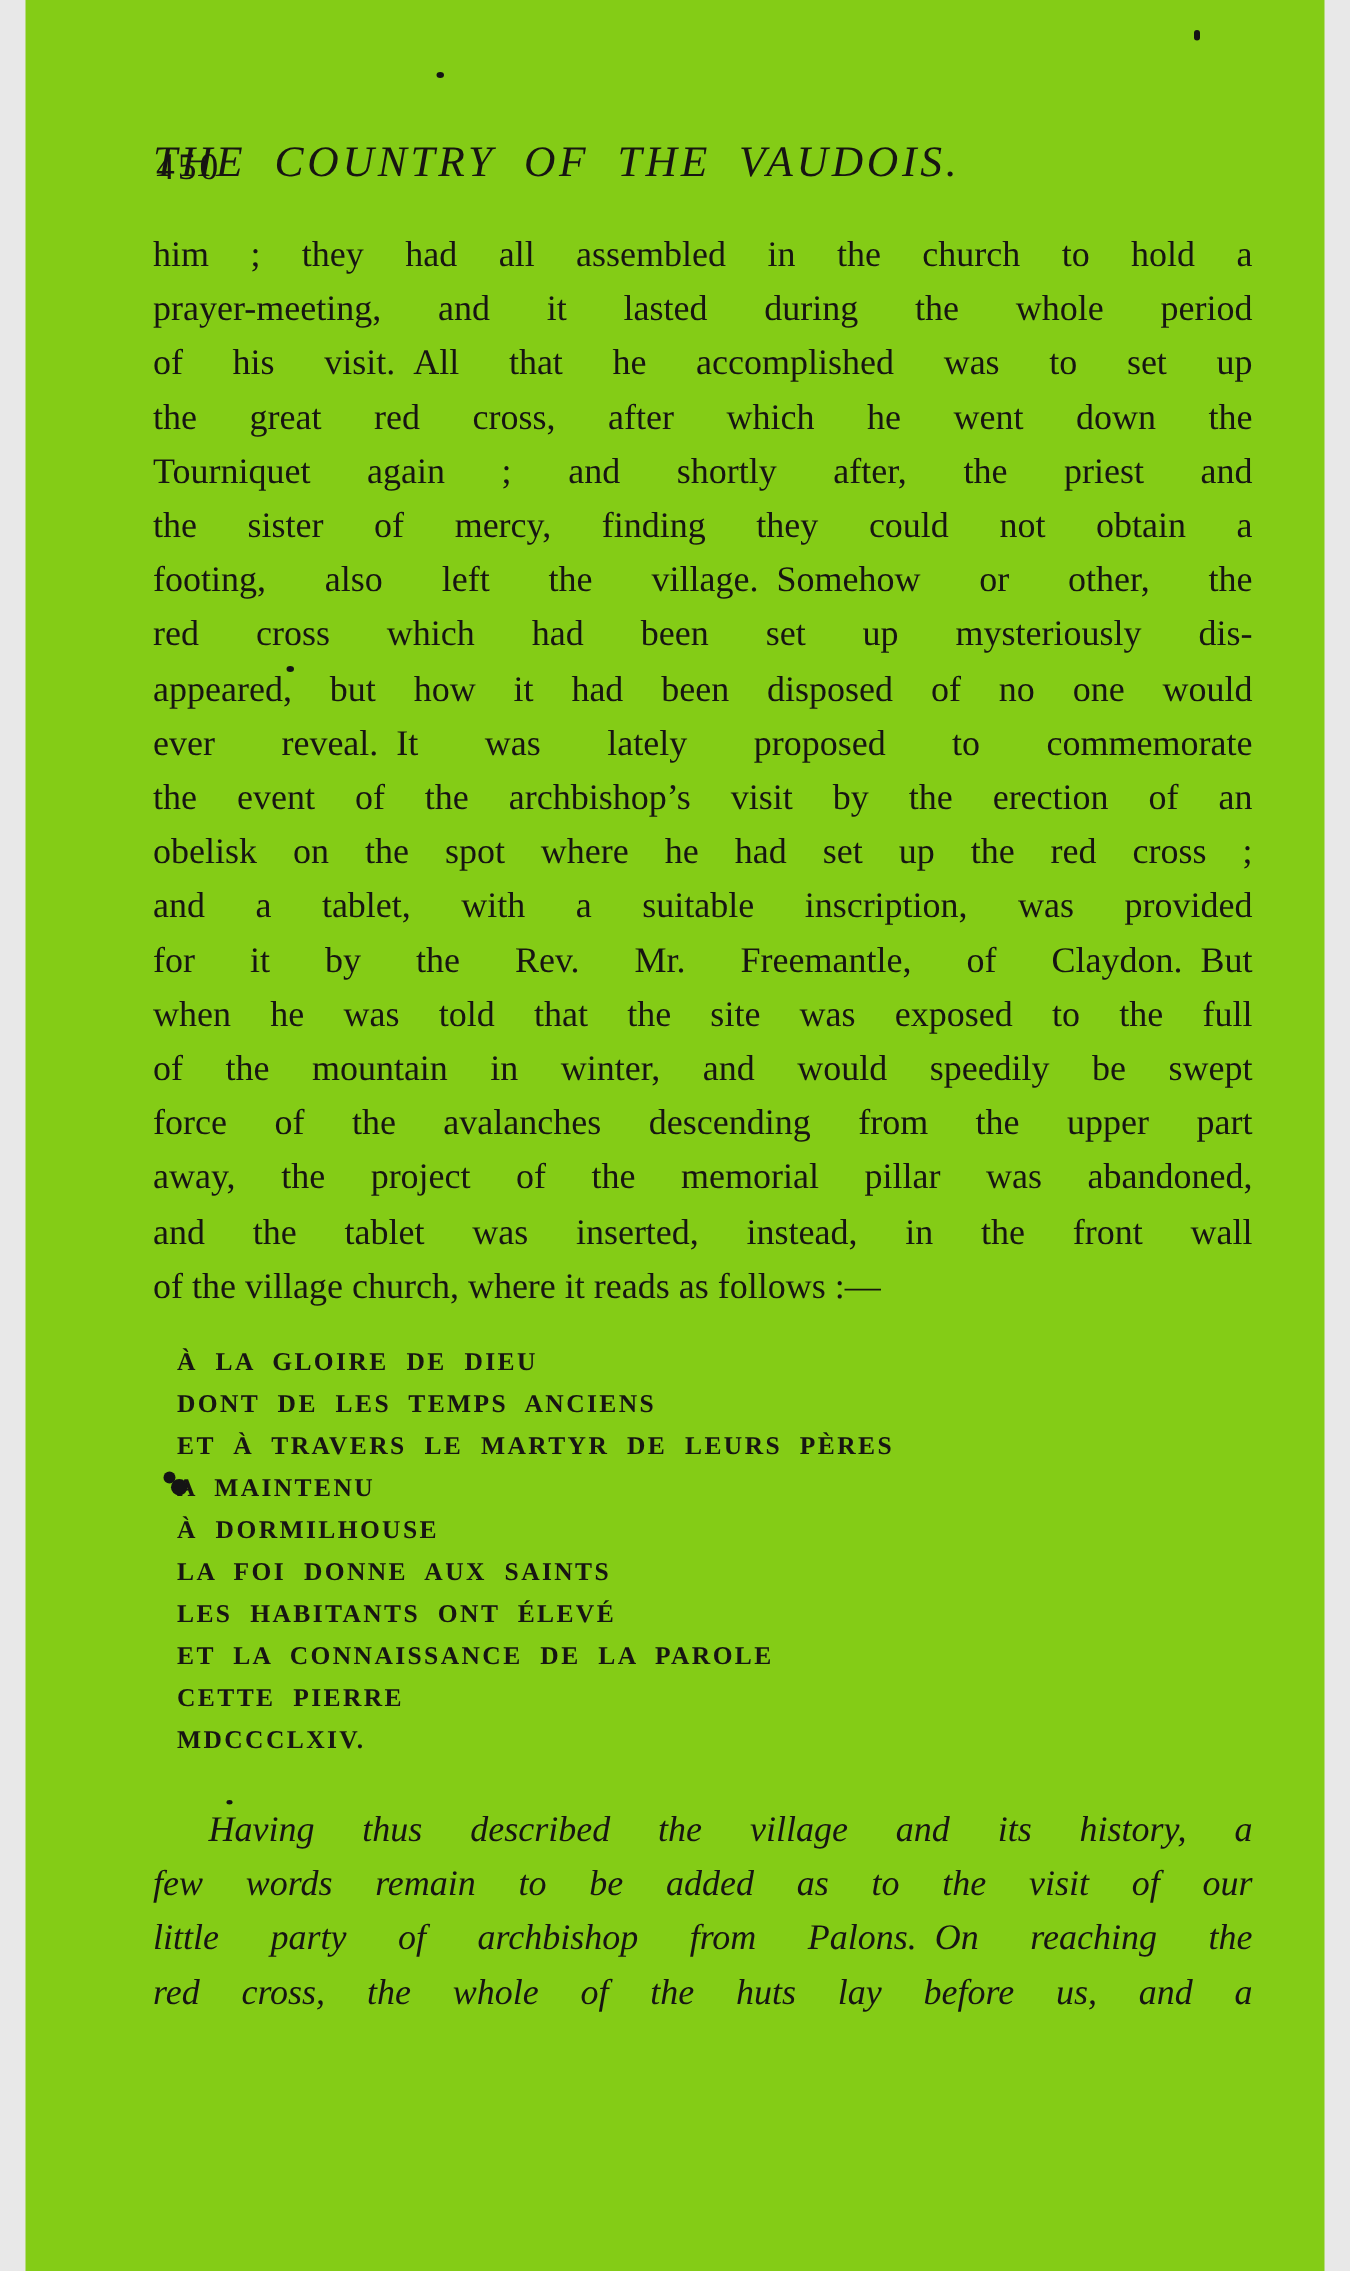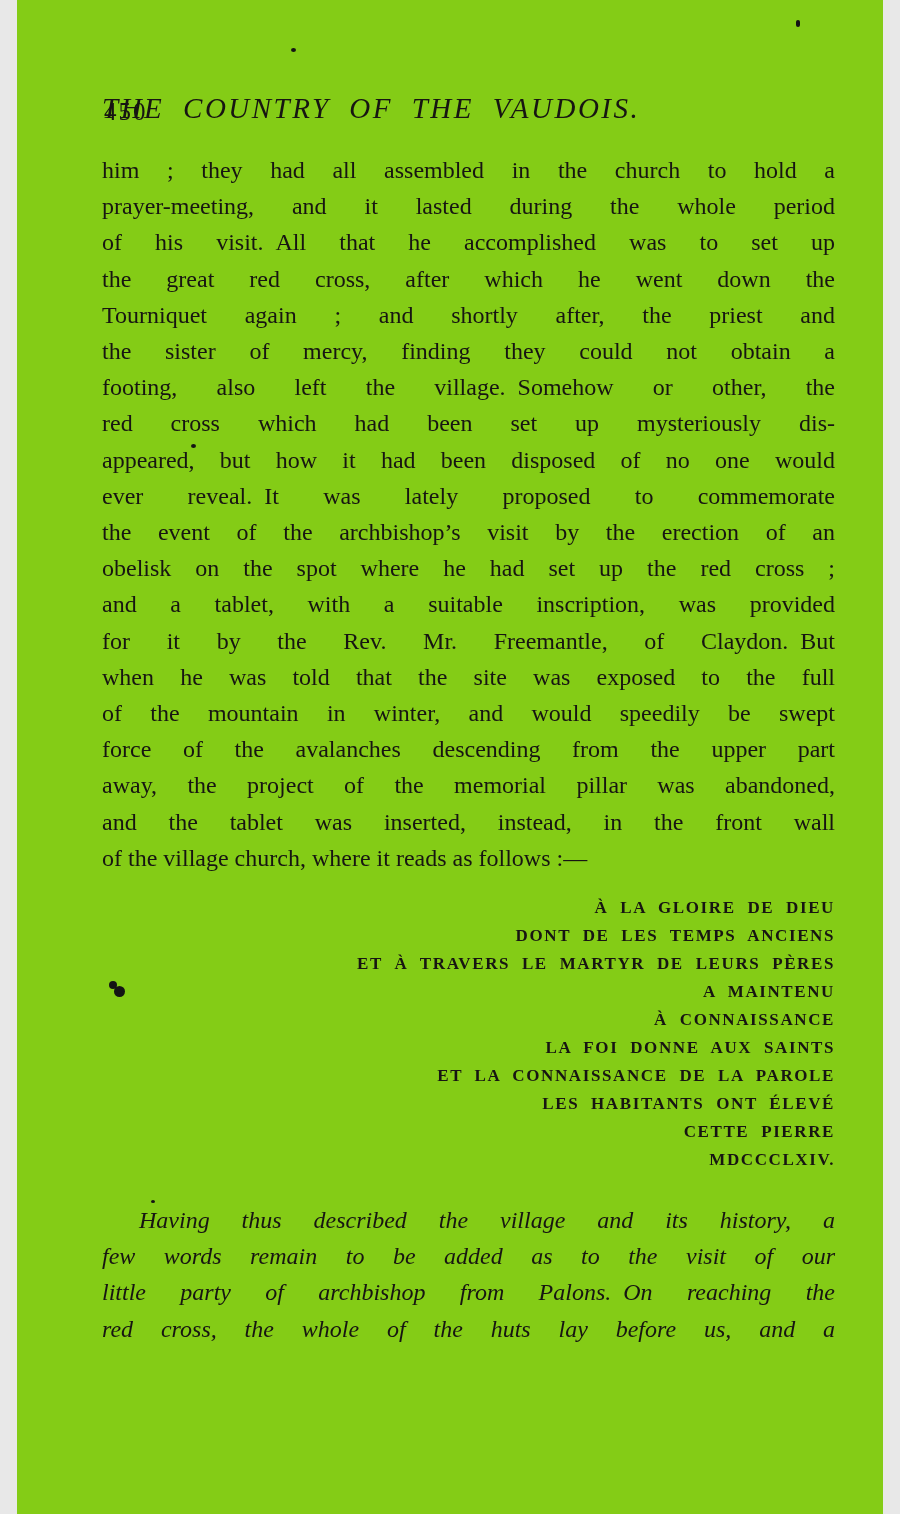--- a/index.html
+++ b/index.html
@@ -50,23 +50,23 @@
     text-align: justify;
     text-align-last: justify;
     -moz-text-align-last: justify;
     white-space: normal;
   }
   .bline.para-end { text-align-last: left; -moz-text-align-last: left; }
   .bline.indent { padding-left: 37px; }
   .inscription {
     position: absolute;
     top: 894px;
-    left: 0;
+    left: 16px;
     width: 733px;
-    text-align: right;
+    text-align: left;
   }
   .iline {
     font-size: 17px;
     font-weight: bold;
     line-height: 28px;
     letter-spacing: 1.6px;
     word-spacing: 6px;
     white-space: nowrap;
   }
   .speck { position: absolute; background: #141414; border-radius: 50%; }
@@ -109,24 +109,24 @@
       <div class="bline">away, the project of the memorial pillar was abandoned,</div>
       <div class="bline">and the tablet was inserted, instead, in the front wall</div>
       <div class="bline para-end">of the village church, where it reads as follows :—</div>
     </div>
 
     <div class="inscription">
       <div class="iline">À LA GLOIRE DE DIEU</div>
       <div class="iline">DONT DE LES TEMPS ANCIENS</div>
       <div class="iline">ET À TRAVERS LE MARTYR DE LEURS PÈRES</div>
       <div class="iline">A MAINTENU</div>
-      <div class="iline">À CONNAISSANCE</div>
+      <div class="iline">À DORMILHOUSE</div>
       <div class="iline">LA FOI DONNE AUX SAINTS</div>
+      <div class="iline">LES HABITANTS ONT ÉLEVÉ</div>
       <div class="iline">ET LA CONNAISSANCE DE LA PAROLE</div>
-      <div class="iline">LES HABITANTS ONT ÉLEVÉ</div>
       <div class="iline">CETTE PIERRE</div>
       <div class="iline">MDCCCLXIV.</div>
     </div>
 
     <div class="para para2">
       <div class="bline indent">Having thus described the village and its history, a</div>
       <div class="bline">few words remain to be added as to the visit of our</div>
       <div class="bline">little party of archbishop from Palons. On reaching the</div>
       <div class="bline">red cross, the whole of the huts lay before us, and a</div>
     </div>

